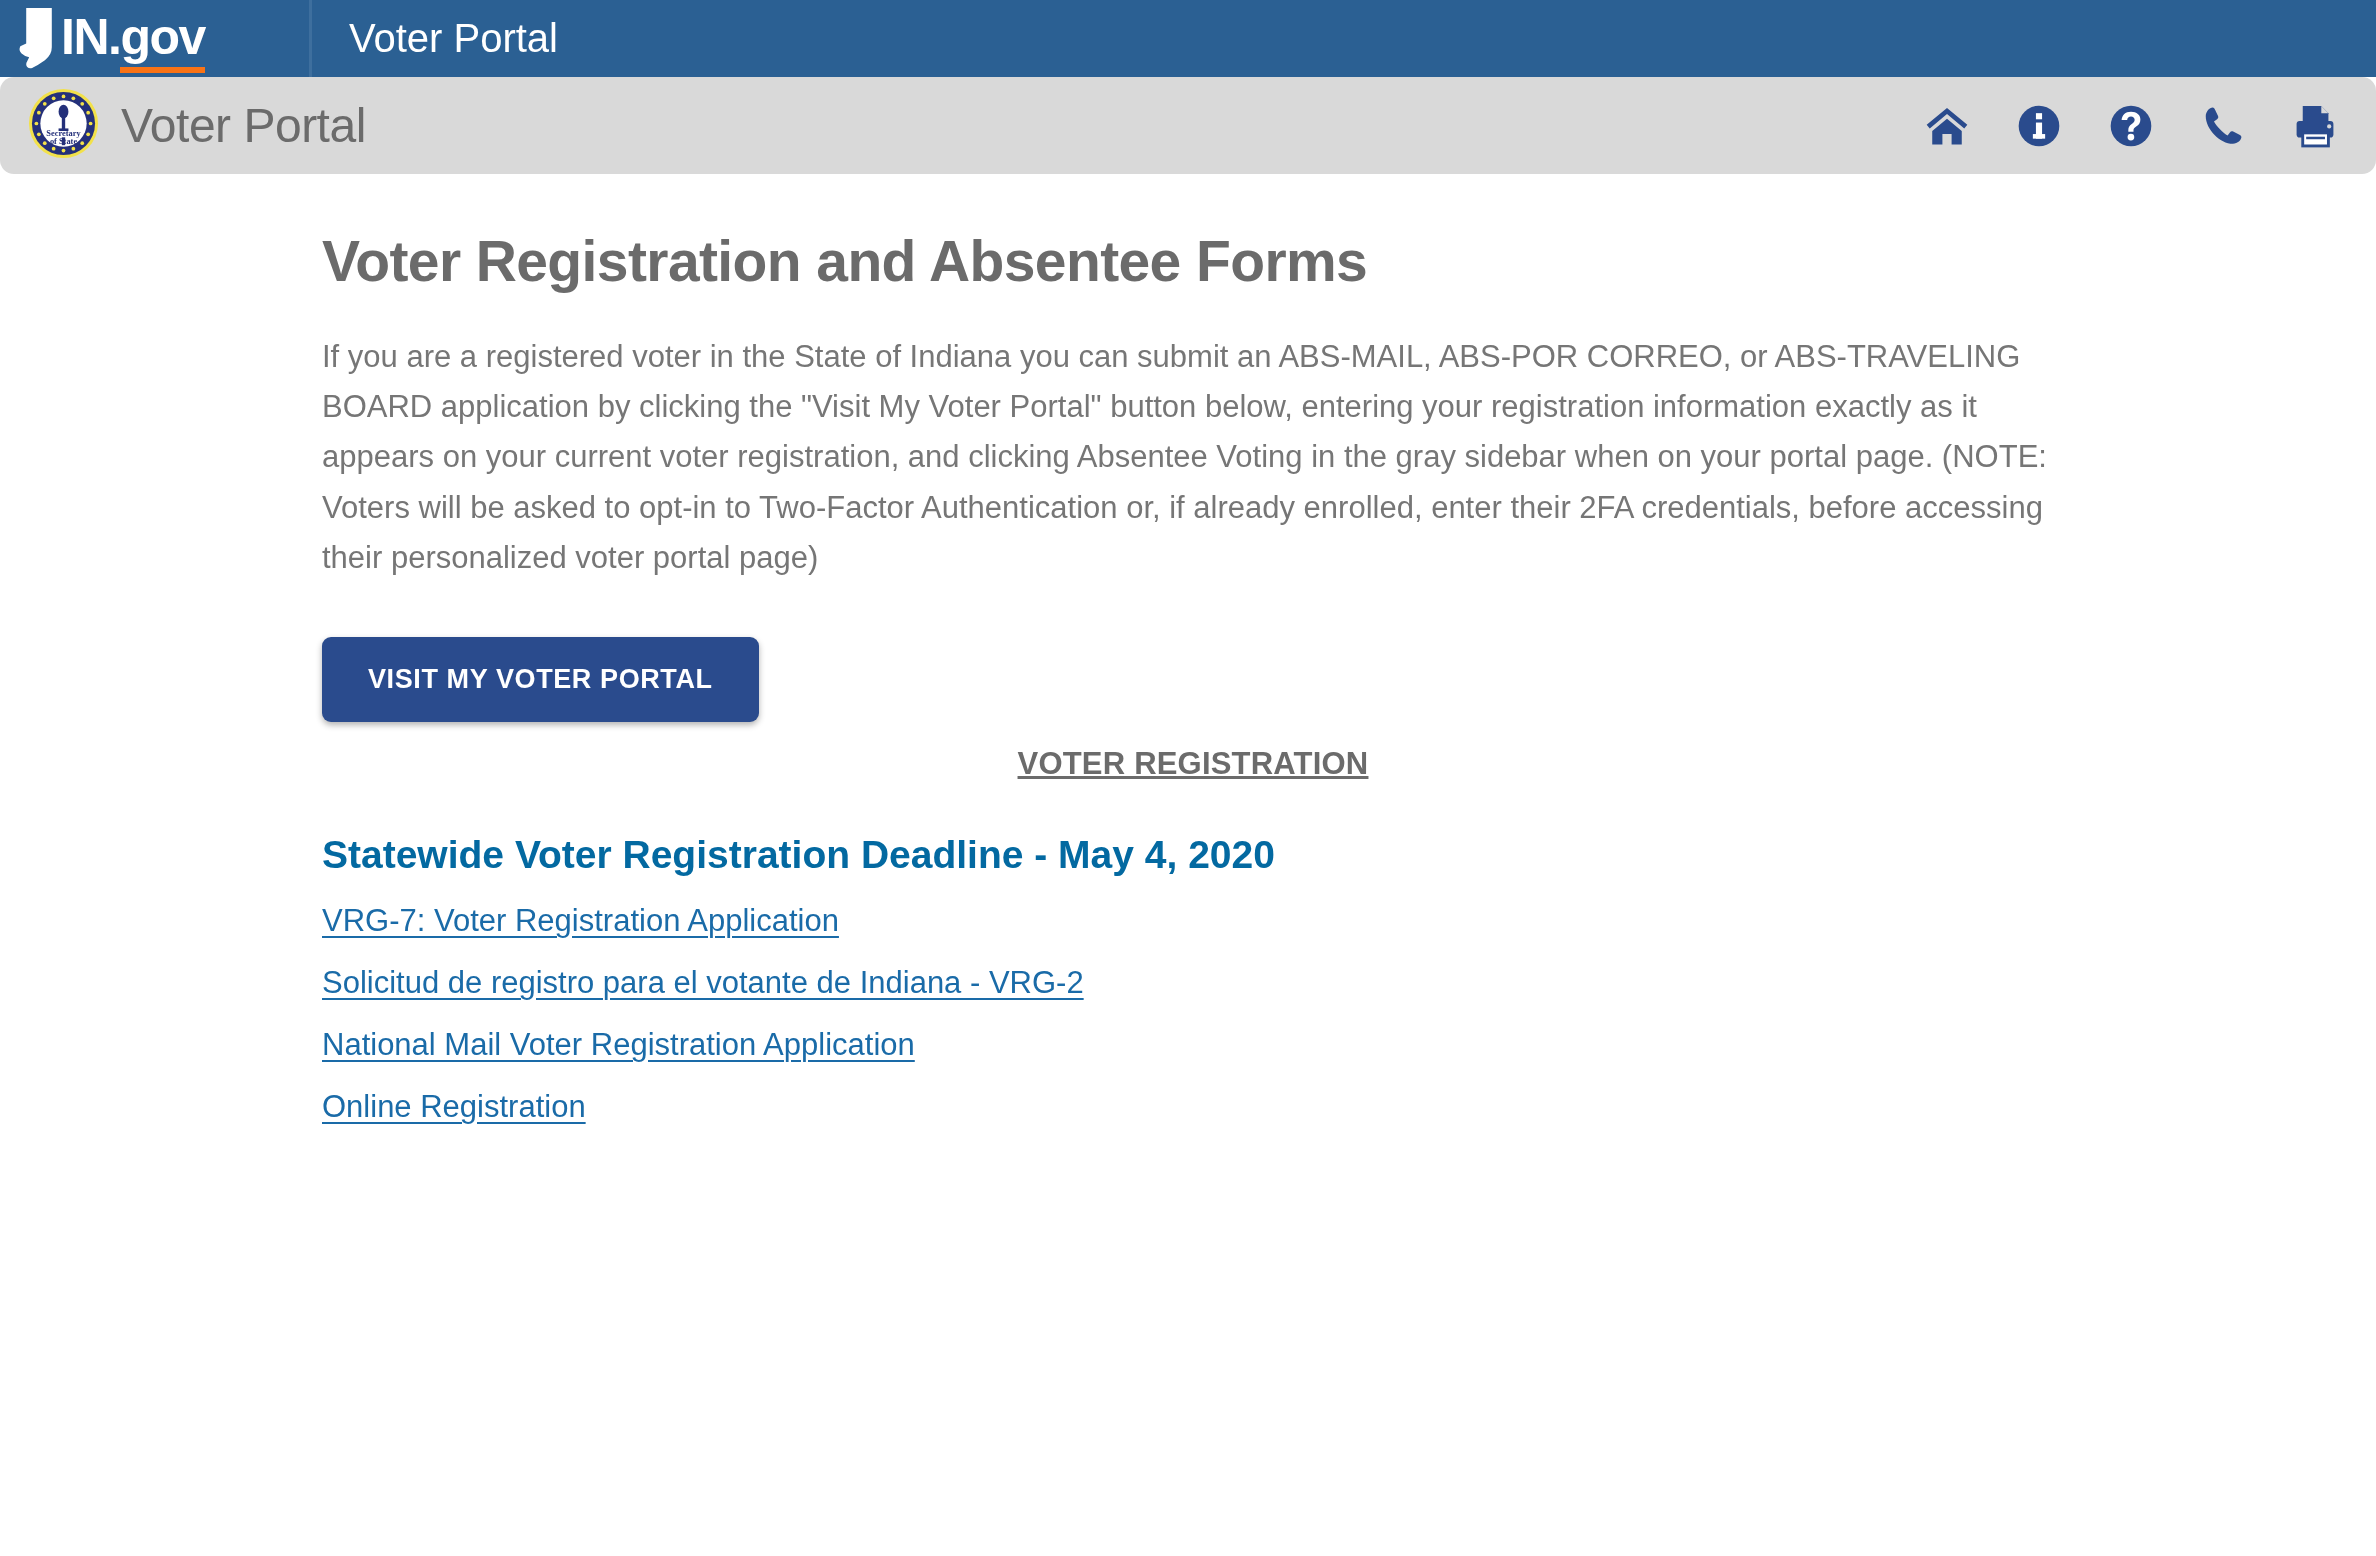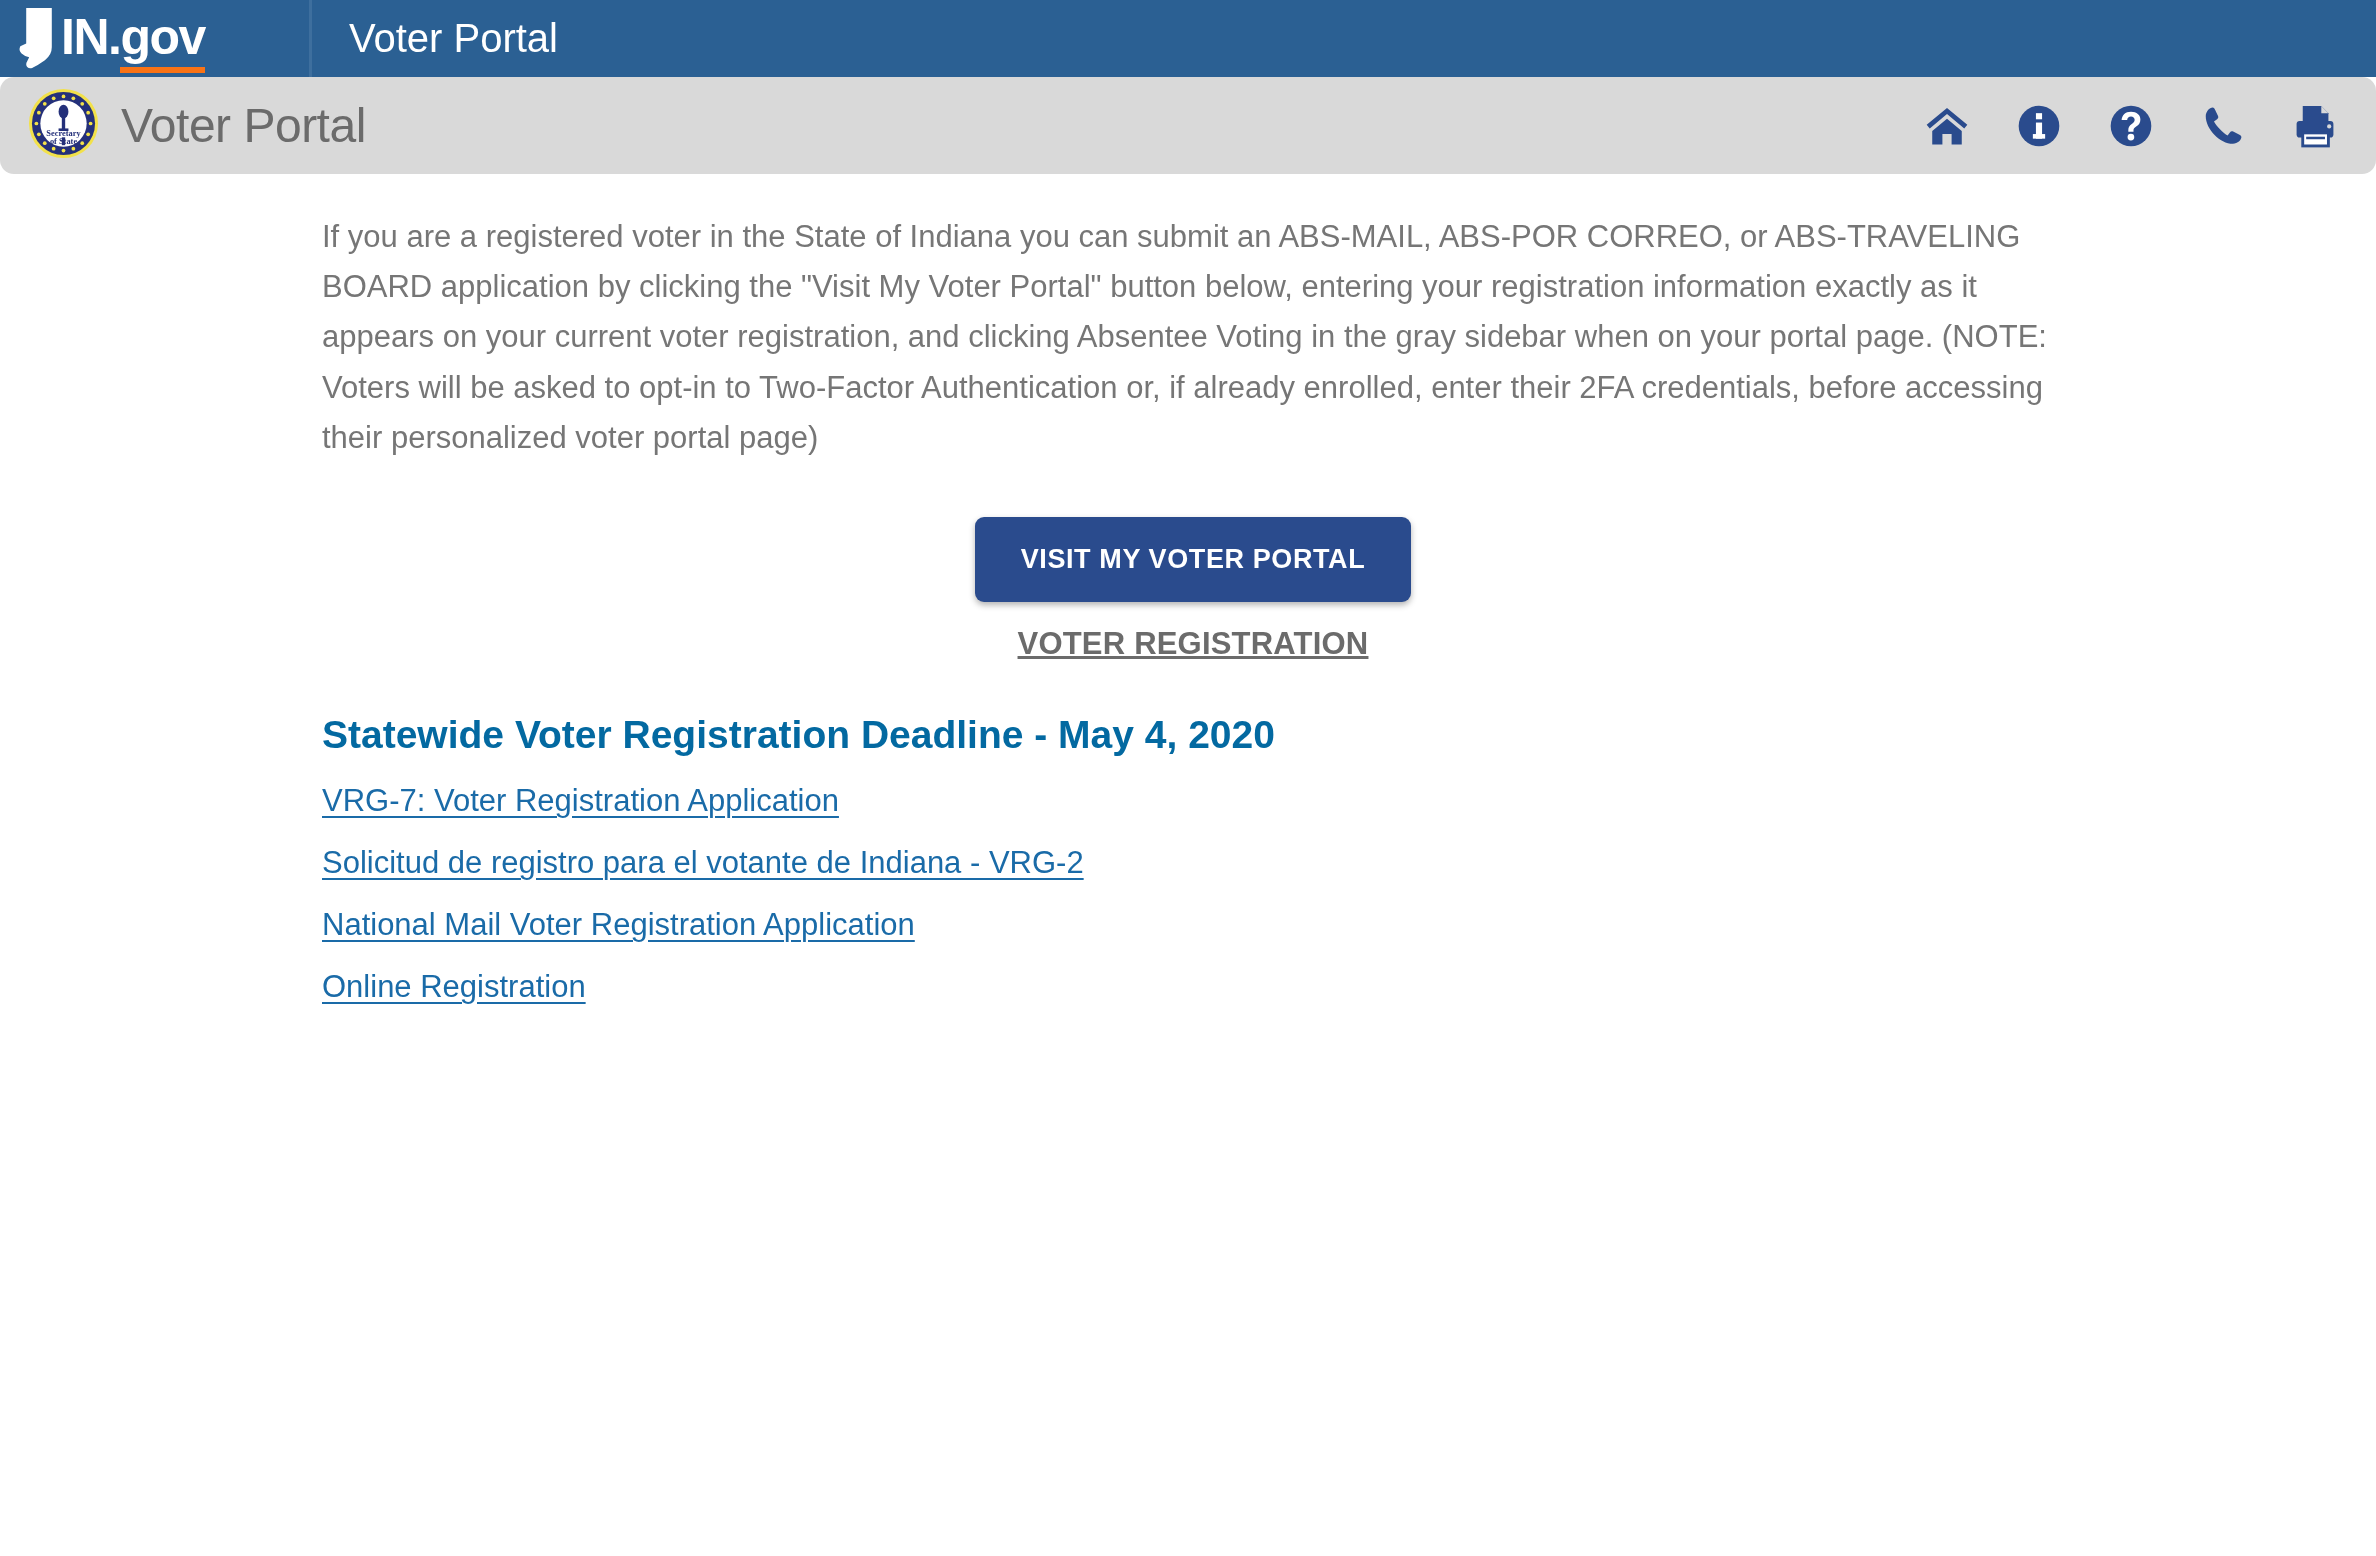--- a/index.html
+++ b/index.html
@@ -98,21 +98,20 @@
   .intro-para {
     font-size: 31px;
     line-height: 1.62;
     color: #767676;
     margin: 38px 0 0 0;
     max-width: 1742px;
     font-weight: 400;
   }
   .btn-row {
     display: flex;
-    justify-content: center;
     margin-top: 54px;
     width: 1742px;
   }
   .portal-btn {
     background: #2a4b8d;
     color: #ffffff;
     font-size: 27px;
     font-weight: 700;
     letter-spacing: 0.6px;
     border: none;
@@ -266,20 +265,21 @@
         <rect x="5.6" y="15.6" width="13.4" height="6.8" fill="none" stroke="#2a4b8d" stroke-width="1.5"></rect>
         <rect x="7.4" y="17.6" width="9.8" height="1.3" fill="#2a4b8d"></rect>
       </svg>
     </span>
 
   </div>
 </div>
 
 <div class="content">
 
+  <h1 class="page-title">Voter Registration and Absentee Forms</h1>
 
   <p class="intro-para">If you are a registered voter in the State of Indiana you can submit an ABS-MAIL, ABS-POR CORREO, or ABS-TRAVELING BOARD application by clicking the "Visit My Voter Portal" button below, entering your registration information exactly as it appears on your current voter registration, and clicking Absentee Voting in the gray sidebar when on your portal page. (NOTE: Voters will be asked to opt-in to Two-Factor Authentication or, if already enrolled, enter their 2FA credentials, before accessing their personalized voter portal page)</p>
 
   <div class="btn-row">
     <button class="portal-btn">VISIT MY VOTER PORTAL</button>
   </div>
 
   <div class="section-head-row">
     <div class="section-head">VOTER REGISTRATION</div>
   </div>

